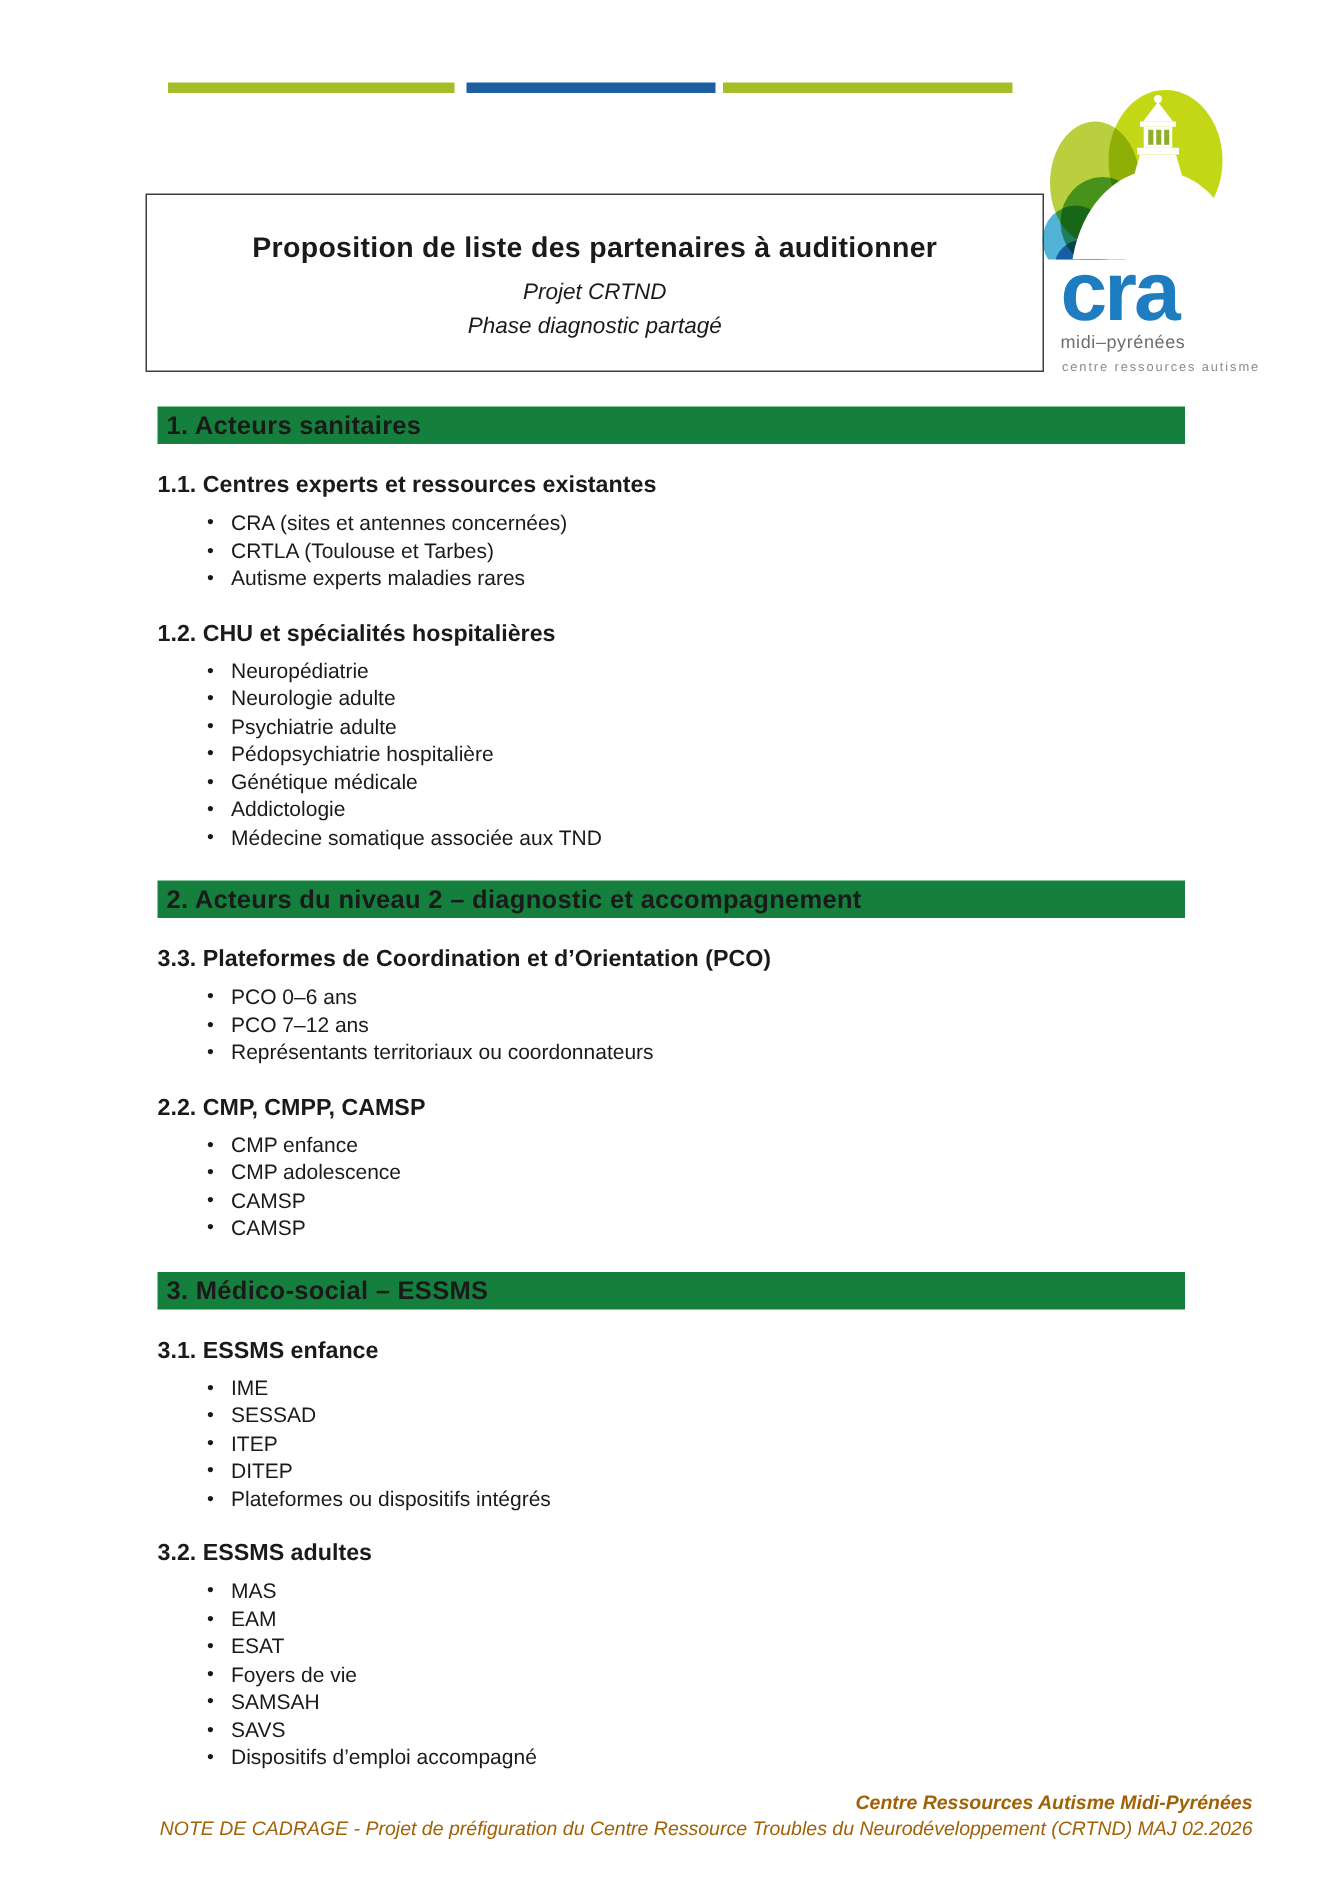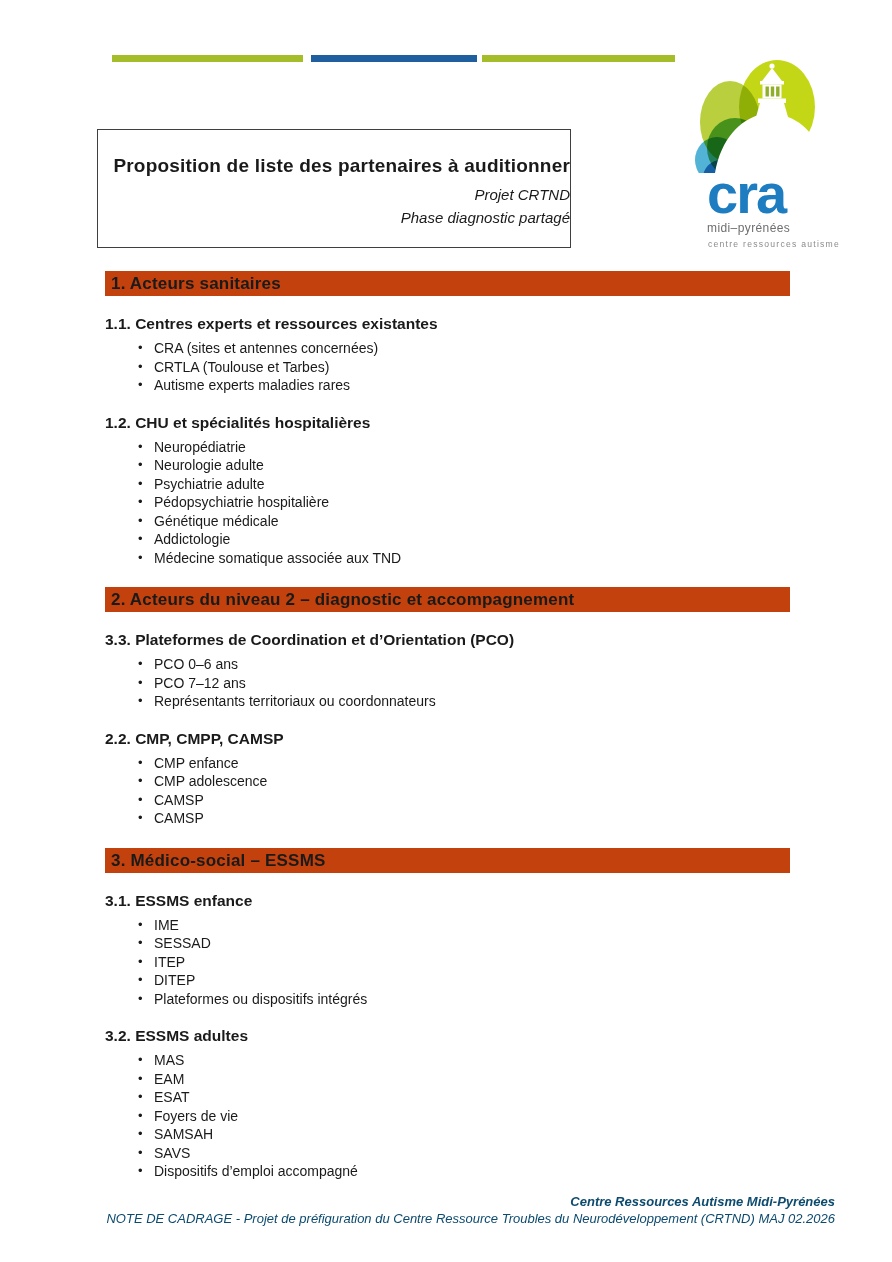--- a/index.html
+++ b/index.html
@@ -14,39 +14,39 @@
 
   
   .logo{position:absolute;left:693px;top:60px;width:155px;}
   .logo svg{display:block;}
   .logo-cra{font-size:56px;font-weight:bold;letter-spacing:-2px;color:#1e7cc0;
             line-height:38px;margin:2px 0 0 14px;}
   .logo-region{font-size:12px;color:#6d6e70;letter-spacing:.4px;margin:8px 0 0 14px;}
   .logo-tagline{font-size:8.6px;color:#8a8b8d;letter-spacing:1.25px;margin:4px 0 0 15px;}
 
   
-  .title-box{position:absolute;left:97px;top:129px;width:474px;height:119px;
-             border:1.5px solid #3f3f3f;box-sizing:border-box;text-align:right;
+  .title-box{position:absolute;left:97px;top:129px;width:599px;height:119px;
+             border:1.5px solid #3f3f3f;box-sizing:border-box;text-align:center;
              padding-top:25px;}
   .doc-title{font-size:19px;font-weight:bold;letter-spacing:.2px;}
   .doc-sub{font-size:15px;font-style:italic;line-height:23px;}
   .doc-sub.first{margin-top:6px;}
 
   
   .content{position:absolute;left:105px;top:271px;width:685px;}
-  .sec-bar{background:#c2410c;height:25px;line-height:25px;padding-left:6px;
+  .sec-bar{background:#15803d;height:25px;line-height:25px;padding-left:6px;
            font-weight:bold;font-size:17px;margin-top:20px;letter-spacing:.2px;}
   .sec-bar.first{margin-top:0;}
   .sub-h{font-weight:bold;font-size:15.5px;line-height:20px;margin:18px 0 5px 0;}
   ul.blist{list-style:none;margin:0;padding:0;}
   .blist li{position:relative;padding-left:49px;line-height:18.5px;font-size:14px;}
   .blt{position:absolute;left:33px;top:0;font-size:13px;}
 
   
-  .footer{position:absolute;right:57px;top:1193px;text-align:right;color:#0c4a6e;
+  .footer{position:absolute;right:57px;top:1193px;text-align:right;color:#a16207;
           font-style:italic;font-size:13px;line-height:17px;white-space:nowrap;}
   .footer .f1{font-weight:bold;}
 </style>
 </head>
 <body>
 
 <div class="page">
 
   <div>
     <div class="seg seg-g1"></div>

